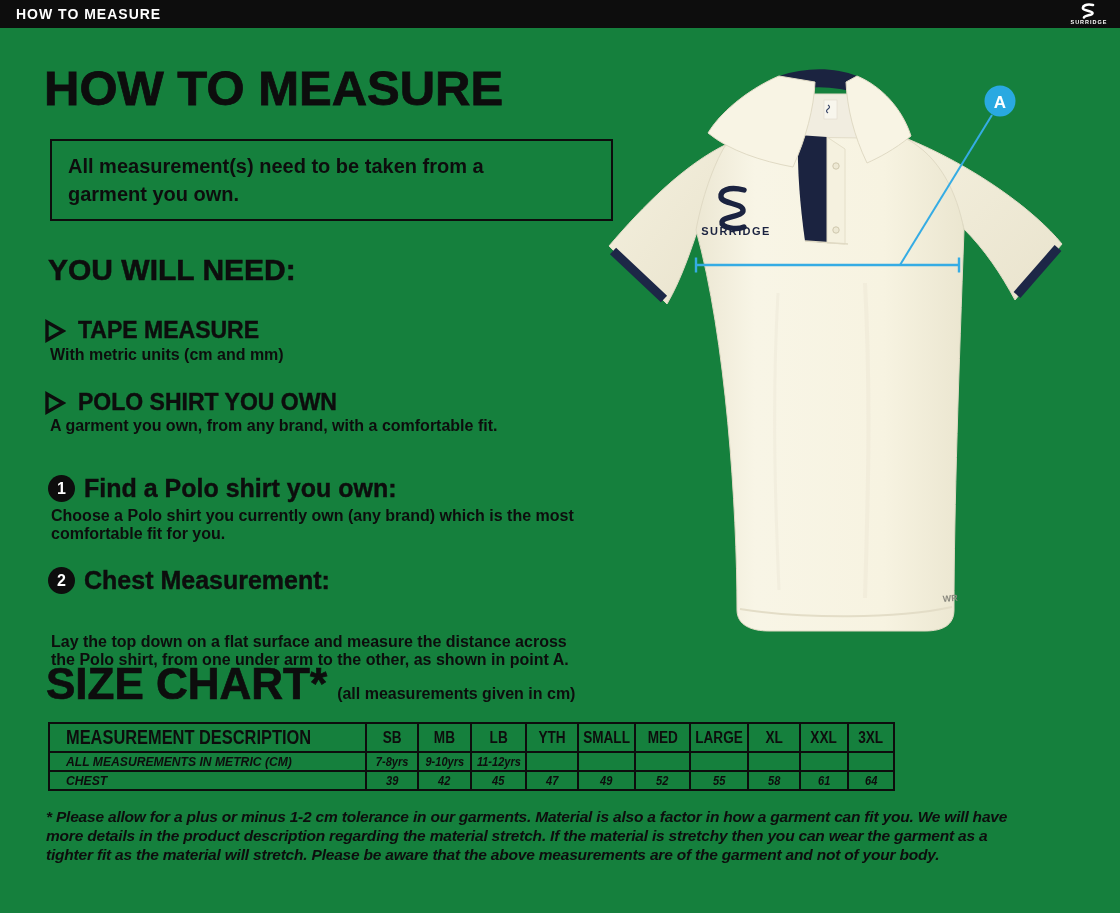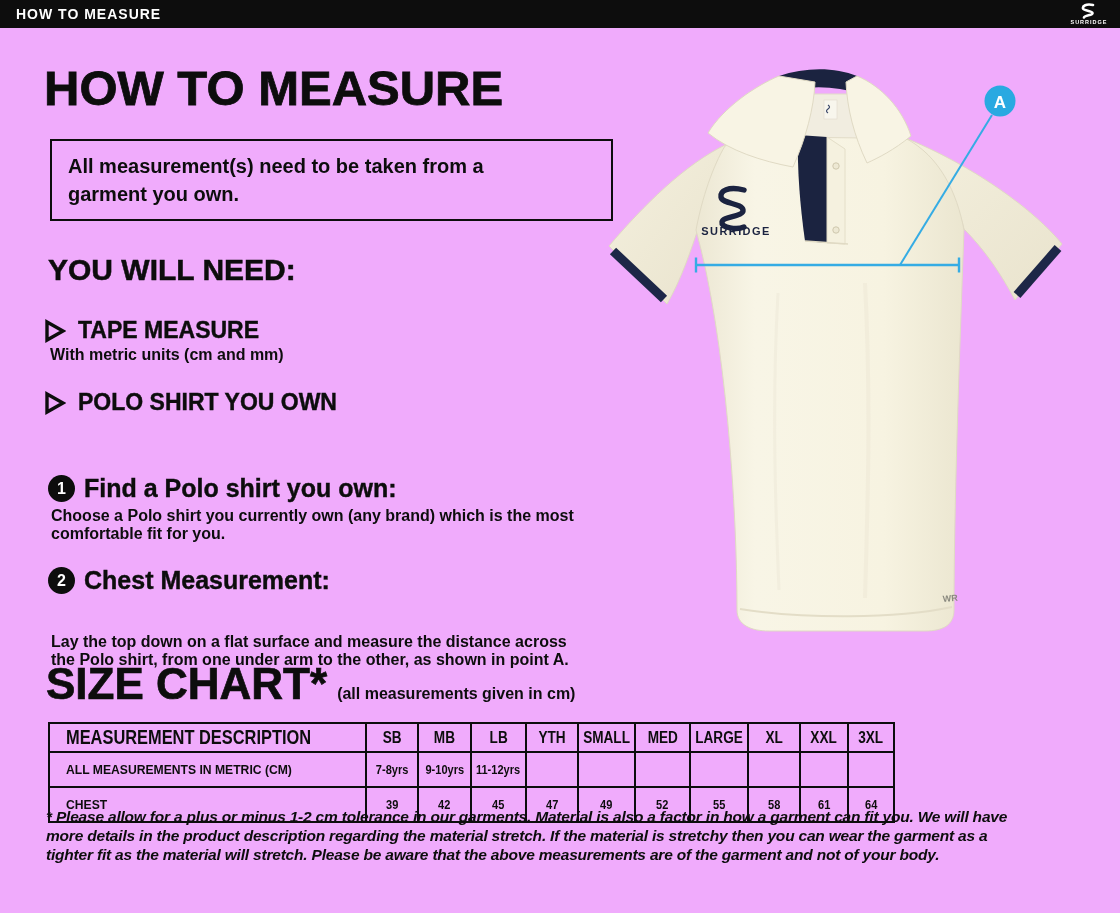--- a/index.html
+++ b/index.html
@@ -1,18 +1,18 @@
 <!DOCTYPE html>
 <html><head>
 <meta charset="utf-8">
 <style>
   * { margin:0; padding:0; box-sizing:border-box; }
   html,body { background:#fff; }
   body { font-family:"Liberation Sans", sans-serif; color:#0d0d0d; }
-  .page { position:relative; width:1120px; height:913px; background:#f0abfc; overflow:hidden; }
+  .page { position:relative; width:1120px; height:913px; background:#15803d; overflow:hidden; }
 
   
   .topbar { position:absolute; top:0; left:0; width:1120px; height:28px; background:#0d0d0d;
             display:flex; align-items:center; justify-content:space-between; padding:0 8px 0 16px; }
   .topbar-title { color:#fff; font-size:14px; font-weight:bold; letter-spacing:1px; }
   .topbar-logo { display:flex; flex-direction:column; align-items:center; width:46px; }
   .topbar-logo .logo-text { color:#fff; font-size:5.5px; font-weight:bold; letter-spacing:1px; margin-top:0px; }
 
   
   .abs { position:absolute; }
@@ -35,21 +35,21 @@
 
   .sc-head { left:46px; top:662px; display:flex; align-items:flex-end; gap:10px; }
   .sc-title { font-size:44px; font-weight:bold; -webkit-text-stroke:0.7px #0d0d0d; line-height:1; }
   .sc-sub { font-size:16px; font-weight:bold; padding-bottom:3px; }
 
   
   table.size-chart { left:48px; top:722px; position:absolute; border-collapse:collapse; table-layout:fixed; }
   .size-chart th, .size-chart td { border:2px solid #0d0d0d; padding:0; vertical-align:middle;
        text-align:center; overflow:hidden; white-space:nowrap; }
   .size-chart thead th { height:29px; font-size:16px; font-weight:bold; }
-  .size-chart tbody td { height:35px; font-size:13px; font-weight:bold; }
+  .size-chart tbody td { height:19px; font-size:13px; font-weight:bold;font-style:italic; }
   .size-chart .c0 { text-align:left; padding-left:16px; }
   .cond { display:inline-block; transform:scaleX(0.82); transform-origin:left center; }
   .cond-c { display:inline-block; transform:scaleX(0.85); transform-origin:center center; }
   th.c0 .cond { font-size:20px; }
   td.c0 .cond { font-size:13.5px; }
 
   .footnote { left:46px; top:808px; width:1068px; font-size:15.5px; font-weight:bold; font-style:italic;
               line-height:1.22; letter-spacing:-0.2px; white-space:pre-line; }
 
   .shirt-wrap { left:565px; top:38px; width:555px; height:600px; }
@@ -85,20 +85,21 @@
     <span class="need-label">TAPE MEASURE</span>
   </div>
   <div class="abs need-desc" style="left:50px; top:346px;">With metric units (cm and mm)</div>
 
   <div class="abs need-item" style="left:44px; top:389px;">
     <svg class="tri" width="22" height="24" viewBox="0 0 22 24">
       <path d="M3,3 L19,12 L3,21 Z" fill="none" stroke="#0d0d0d" stroke-width="3.4" stroke-linejoin="miter"></path>
     </svg>
     <span class="need-label">POLO SHIRT YOU OWN</span>
   </div>
+  <div class="abs need-desc" style="left:50px; top:417px;">A garment you own, from any brand, with a comfortable fit.</div>
 
   <div class="abs step-head" style="left:48px; top:474px;">
     <span class="step-num">1</span>
     <span class="step-title">Find a Polo shirt you own:</span>
   </div>
   <div class="abs step-body" style="left:51px; top:507px;">Choose a Polo shirt you currently own (any brand) which is the most
 comfortable fit for you.</div>
 
   <div class="abs step-head" style="left:48px; top:566px;">
     <span class="step-num">2</span>

